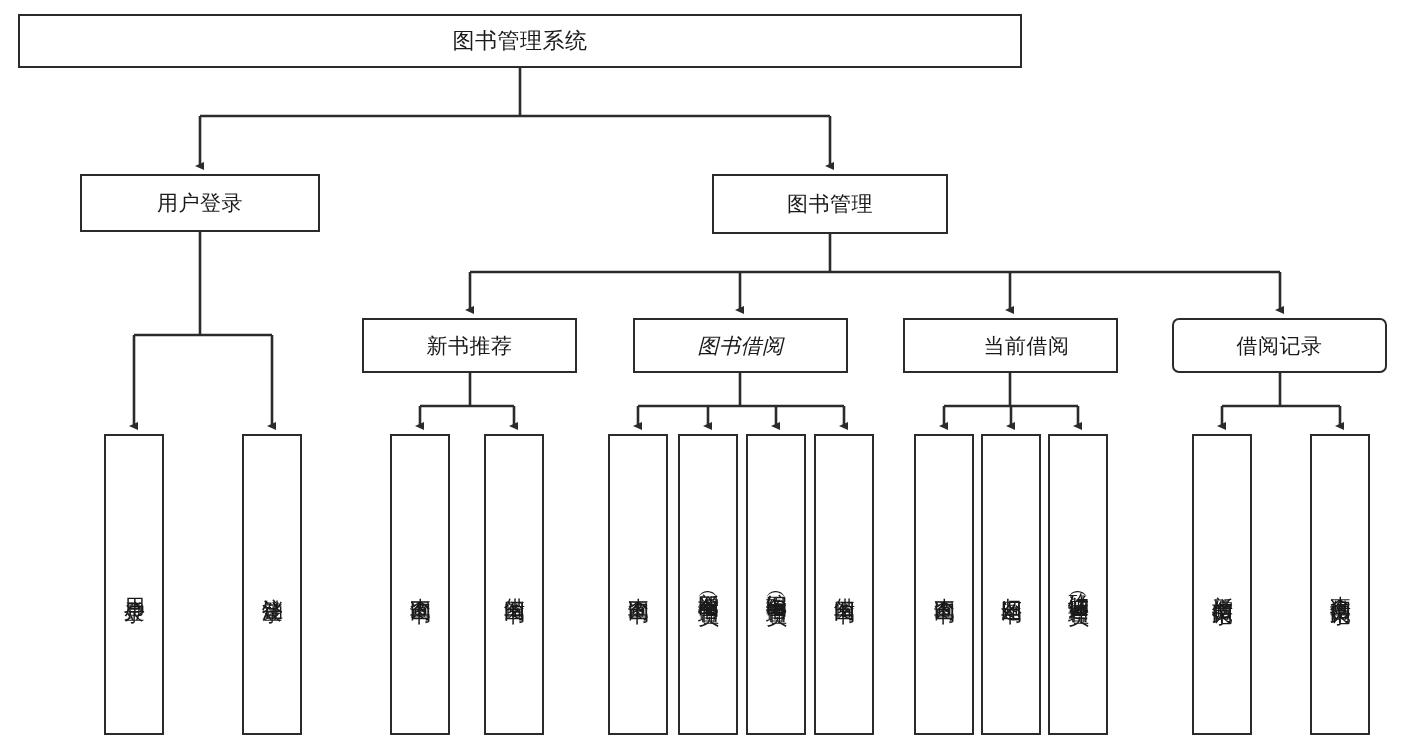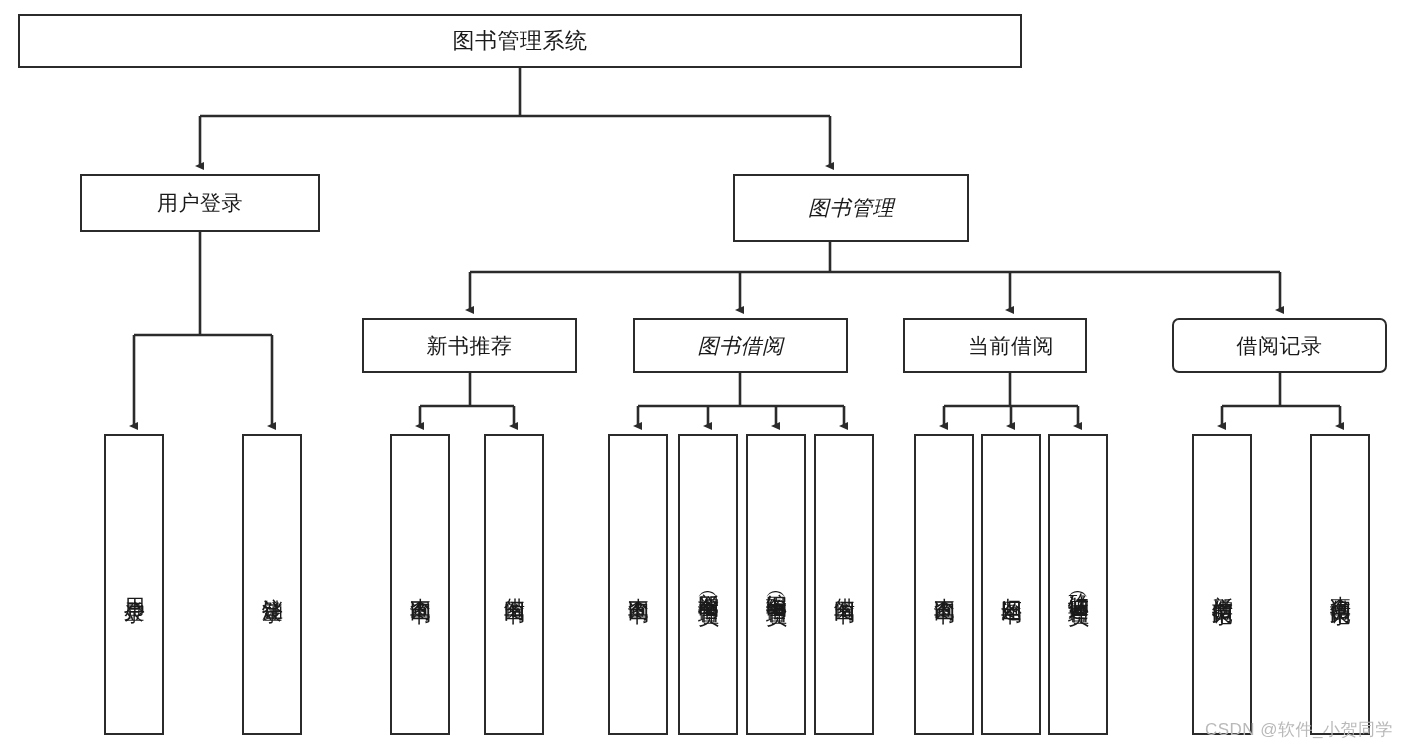--- a/index.html
+++ b/index.html
@@ -126,33 +126,33 @@
   </svg>
 
   <div class="node node-h node-root" style="left:18px;top:14px;width:1004px;height:54px;">
     <span class="node-label">图书管理系统</span>
   </div>
 
   <div class="node node-h" style="left:80px;top:174px;width:240px;height:58px;">
     <span class="node-label">用户登录</span>
   </div>
 
-  <div class="node node-h" style="left:733px;top:174px;width:236px;height:68px;font-style:italic;">
+  <div class="node node-h" style="left:712px;top:174px;width:236px;height:60px;">
     <span class="node-label">图书管理</span>
   </div>
 
   <div class="node node-h" style="left:362px;top:318px;width:215px;height:55px;">
     <span class="node-label">新书推荐</span>
   </div>
 
   <div class="node node-h" style="left:633px;top:318px;width:215px;height:55px;font-style:italic;">
     <span class="node-label">图书借阅</span>
   </div>
 
-  <div class="node node-h" style="left:903px;top:318px;width:184px;height:55px;padding-left:32px;">
+  <div class="node node-h" style="left:903px;top:318px;width:215px;height:55px;padding-left:32px;">
     <span class="node-label">当前借阅</span>
   </div>
 
   <div class="node node-h" style="left:1172px;top:318px;width:215px;height:55px;border-radius:7px;">
     <span class="node-label">借阅记录</span>
   </div>
 
   <div class="node node-v" style="left:104px;top:434px;width:60px;height:301px;">
     <span class="node-label">用户登录</span>
   </div>
@@ -198,15 +198,14 @@
   </div>
 
   <div class="node node-v" style="left:1192px;top:434px;width:60px;height:301px;">
     <span class="node-label">新增借阅记录</span>
   </div>
 
   <div class="node node-v" style="left:1310px;top:434px;width:60px;height:301px;">
     <span class="node-label">查询借阅记录</span>
   </div>
 
-  <div id="watermark">CSDN @软件_小贺同学</div>
 
 </div>
 
 </body></html>

